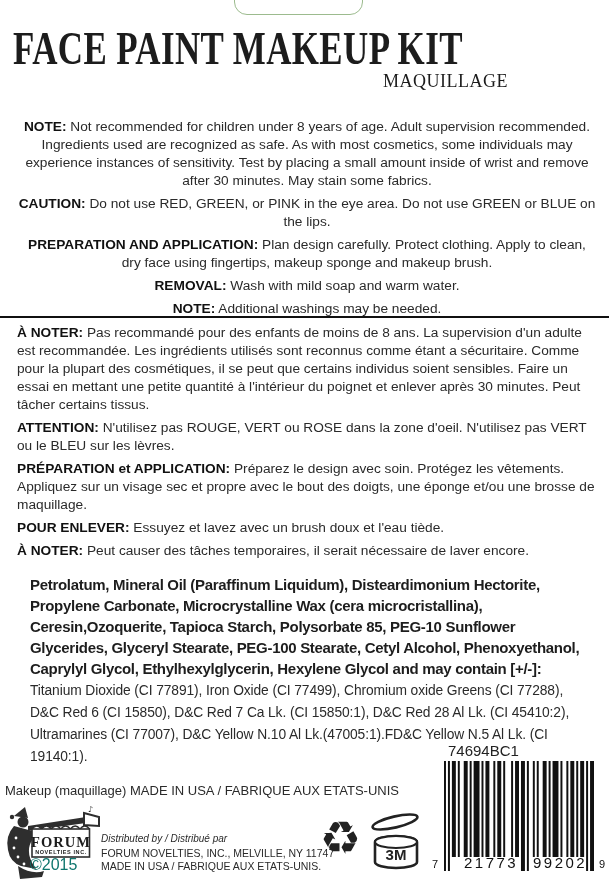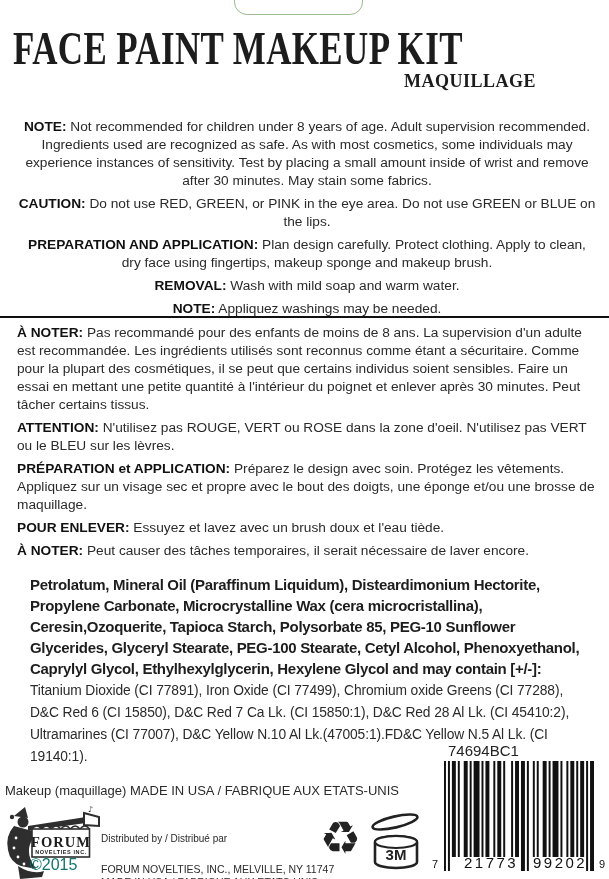--- a/index.html
+++ b/index.html
@@ -5,22 +5,22 @@
   html,body{margin:0;padding:0;background:#fff;}
   .page{position:relative;width:609px;height:879px;background:#ffffff;overflow:hidden;
         font-family:"Liberation Sans",sans-serif;color:#222;}
   
   .hang-tab{position:absolute;left:234px;top:-14px;width:127px;height:27px;
             border:1.5px solid #9cbb8e;border-radius:13px;background:#fff;}
   
   .title{position:absolute;left:13px;top:22px;font-family:"Liberation Serif",serif;
          font-weight:700;font-size:46px;color:#1c1c1c;white-space:nowrap;
          transform:scaleX(0.76);transform-origin:0 0;letter-spacing:0.5px;}
-  .subtitle{position:absolute;top:71px;right:73px;font-family:"Liberation Serif",serif;
-            font-weight:700;font-size:18px;letter-spacing:0.5px;color:#1c1c1c;}
+  .subtitle{position:absolute;top:71px;right:101px;font-family:"Liberation Serif",serif;
+            font-weight:400;font-size:18px;letter-spacing:0.5px;color:#1c1c1c;}
   
   .sec{position:absolute;left:17px;width:580px;font-size:13.7px;line-height:18px;color:#2a2a2a;}
   .sec p{margin:0 0 5px 0;}
   .sec b{color:#111;font-weight:700;}
   .sec-en{top:118px;text-align:center;}
   .divider{position:absolute;left:0;top:316px;width:609px;height:2px;background:#101010;}
   .sec-fr{top:324px;}
   
   .ingredients{position:absolute;left:17px;top:561px;width:580px;line-height:21px;color:#1d1d1d;}
   .ingredients .hdr{margin:0;font-size:13.5px;font-weight:700;letter-spacing:-0.3px;}
@@ -33,21 +33,21 @@
   .bc-digit{position:absolute;color:#111;}
   .d-left{left:0;top:116px;font-size:11px;}
   .d-g1{left:32px;top:112px;font-size:15px;letter-spacing:2.5px;}
   .d-g2{left:101px;top:112px;font-size:15px;letter-spacing:2.5px;}
   .d-right{left:167px;top:116px;font-size:11px;}
   
   .origin{position:absolute;left:5px;top:783px;font-size:13px;line-height:16px;color:#2a2a2a;}
   .forum-logo{position:absolute;left:2px;top:804px;width:100px;height:75px;}
   .copyright{position:absolute;left:28px;top:52px;font-size:16px;font-weight:400;color:#0f766e;}
   .dist{position:absolute;left:101px;top:832px;color:#2a2a2a;line-height:13px;}
-  .dist .l1{font-size:10px;margin-bottom:18px;}
+  .dist .l1{font-size:10px;margin-bottom:2px;font-style:italic;}
   .dist .l2,.dist .l3{font-size:10.5px;}
   
   .recycle{position:absolute;left:320px;top:814px;font-size:46px;line-height:48px;color:#222;
            font-family:"DejaVu Sans",sans-serif;}
   .pao{position:absolute;left:367px;top:812px;}
 </style>
 </head>
 <body>
 
 <div class="page">
@@ -55,21 +55,21 @@
   <div class="hang-tab"></div>
 
   <div class="title">FACE PAINT MAKEUP KIT</div>
   <div class="subtitle">MAQUILLAGE</div>
 
   <div class="sec sec-en">
     <p><b>NOTE:</b><span> Not recommended for children under 8 years of age. Adult supervision recommended. Ingredients used are recognized as safe. As with most cosmetics, some individuals may experience instances of sensitivity. Test by placing a small amount inside of wrist and remove after 30 minutes. May stain some fabrics.</span></p>
     <p><b>CAUTION:</b><span> Do not use RED, GREEN, or PINK in the eye area. Do not use GREEN or BLUE on the lips.</span></p>
     <p><b>PREPARATION AND APPLICATION:</b><span> Plan design carefully. Protect clothing. Apply to clean, dry face using fingertips, makeup sponge and makeup brush.</span></p>
     <p><b>REMOVAL:</b><span> Wash with mild soap and warm water.</span></p>
-    <p><b>NOTE:</b><span> Appliquez washings may be needed.</span></p>
+    <p><b>NOTE:</b><span> Additional washings may be needed.</span></p>
   </div>
 
   <div class="divider"></div>
 
   <div class="sec sec-fr">
     <p><b>À NOTER:</b><span> Pas recommandé pour des enfants de moins de 8 ans. La supervision d'un adulte est recommandée. Les ingrédients utilisés sont reconnus comme étant a sécuritaire. Comme pour la plupart des cosmétiques, il se peut que certains individus soient sensibles. Faire un essai en mettant une petite quantité à l'intérieur du poignet et enlever après 30 minutes. Peut tâcher certains tissus.</span></p>
     <p><b>ATTENTION:</b><span> N'utilisez pas ROUGE, VERT ou ROSE dans la zone d'oeil. N'utilisez pas VERT ou le BLEU sur les lèvres.</span></p>
     <p><b>PRÉPARATION et APPLICATION:</b><span> Préparez le design avec soin. Protégez les vêtements. Appliquez sur un visage sec et propre avec le bout des doigts, une éponge et/ou une brosse de maquillage.</span></p>
     <p><b>POUR ENLEVER:</b><span> Essuyez et lavez avec un brush doux et l'eau tiède.</span></p>
     <p><b>À NOTER:</b><span> Peut causer des tâches temporaires, il serait nécessaire de laver encore.</span></p>

